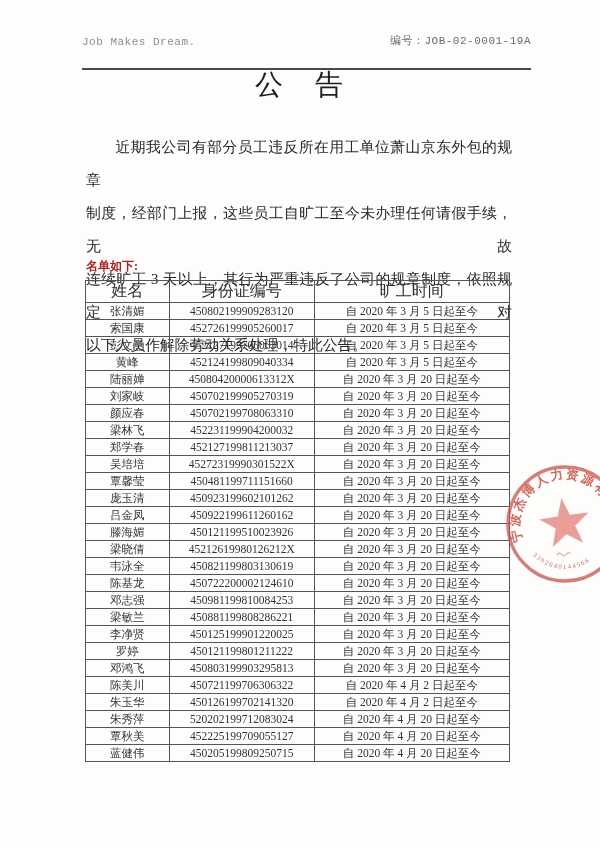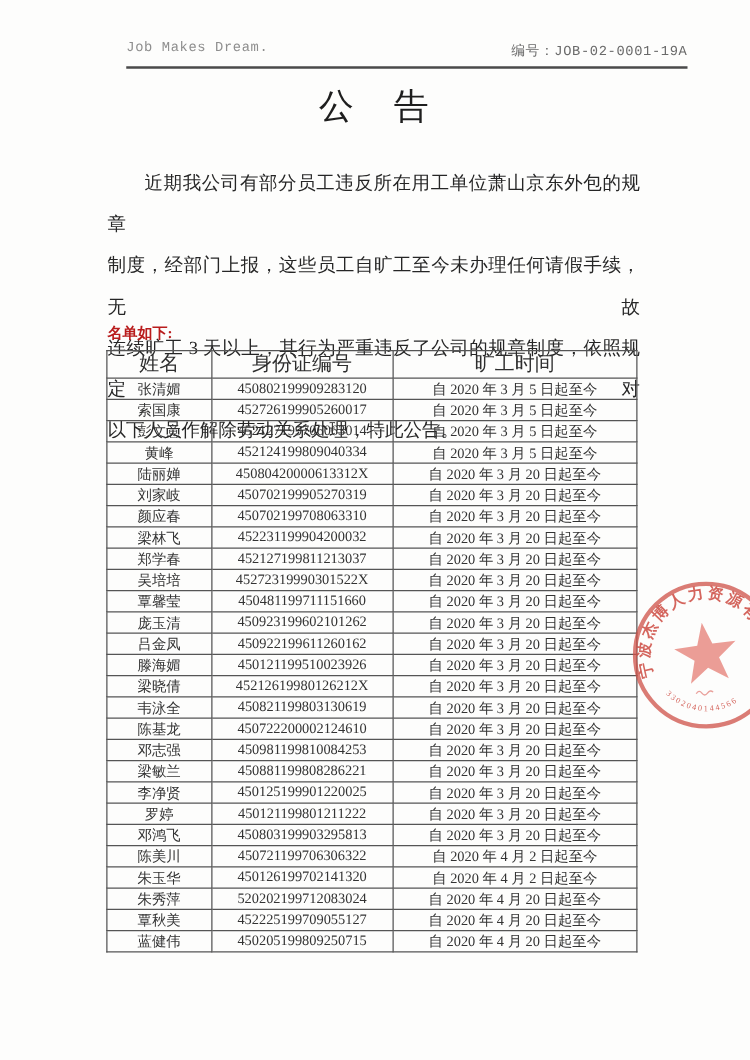--- a/index.html
+++ b/index.html
@@ -2,23 +2,23 @@
 <html><head>
 <meta charset="utf-8">
 <style>
   html,body{margin:0;padding:0;background:#ffffff;}
   .page{
     position:relative;width:600px;height:848px;background:#fdfdfc;overflow:hidden;
     font-family:"Liberation Serif","DejaVu Serif",serif;color:#2b2b2b;
   }
   
   .doc-header{
-    position:absolute;left:101px;top:33px;width:449px;
-    display:flex;justify-content:space-between;
-    border-bottom:2px solid #4a4a4a;padding-bottom:5px;
+    position:absolute;left:82px;top:33px;width:449px;
+    display:flex;justify-content:space-between;align-items:flex-end;
+    border-bottom:2px solid #4a4a4a;padding-bottom:20px;
     font-family:"Liberation Mono","DejaVu Sans Mono",monospace;
   }
   .slogan{font-size:11px;color:#8e8e8e;letter-spacing:.5px;}
   .doc-number{font-size:11px;color:#6a6a6a;letter-spacing:.5px;}
   
   .title{
     position:absolute;top:66px;left:0;width:100%;margin:0;text-align:center;
     font-size:28px;font-weight:normal;letter-spacing:2px;color:#1e1e1e;
   }
   

